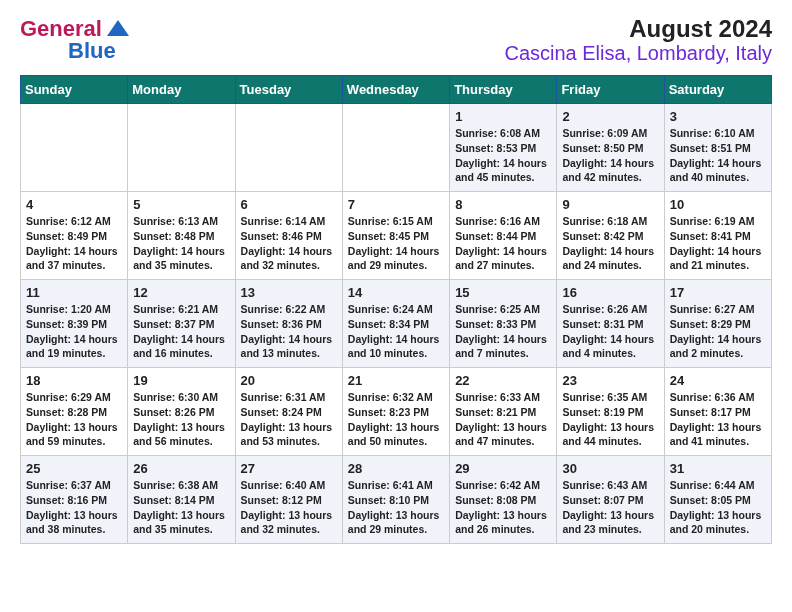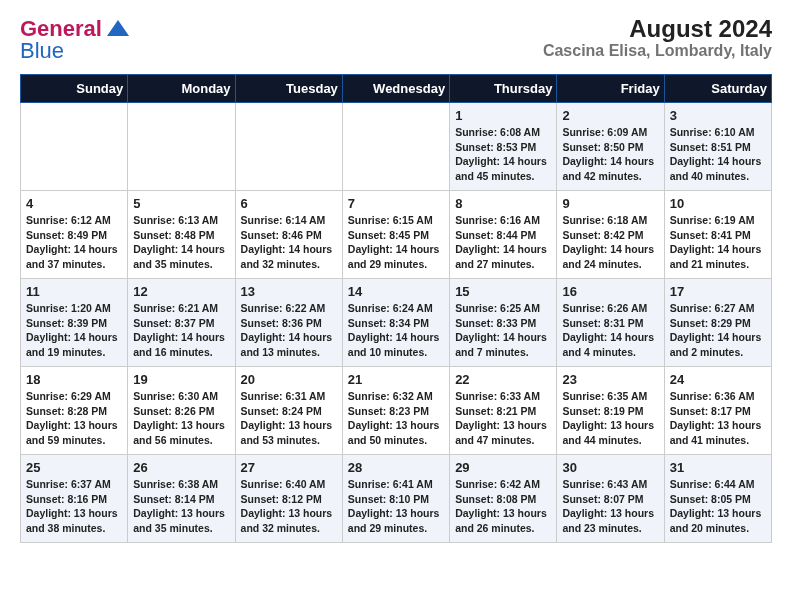--- a/index.html
+++ b/index.html
@@ -27,36 +27,36 @@
     .title-block {
       text-align: right;
     }
     .title-block h1 {
       font-size: 24px;
       font-weight: bold;
       color: #222;
       line-height: 1.1;
     }
     .title-block h2 {
-      font-size: 16px;
-      font-weight: bold;
-      color: #737373;
+      font-size: 20px;
+      font-weight: normal;
+      color: #6d28d9;
     }
     .calendar {
       width: 100%;
       border-collapse: collapse;
       table-layout: fixed;
     }
     .calendar thead tr th {
-      background-color: #0f172a;
+      background-color: #0f766e;
       color: #fff;
       font-size: 13px;
       font-weight: bold;
       padding: 6px 4px;
-      text-align: right;
+      text-align: left;
       border: 1px solid #1a55a0;
     }
     .calendar tbody tr td {
       vertical-align: top;
       border: 1px solid #ccc;
       padding: 5px 5px 5px 5px;
       font-size: 11px;
       color: #222;
       height: 88px;
       background: #fff;
@@ -90,21 +90,21 @@
 <div class="page">
   <div class="header">
     <div class="logo">
       <div>
         <div style="display:flex;align-items:center;">
           <span class="logo-general" style="font-size:22px;font-weight:bold;color:#be185d;">General</span>
           <svg width="26" height="26" viewBox="0 0 26 26" style="margin-left:3px;">
             <polygon points="13,4 24,20 2,20" fill="#2166c0"></polygon>
           </svg>
         </div>
-        <div style="font-size:22px;font-weight:normal;color:#2166c0;margin-top:-4px;">Blue</div>
+        <div style="font-size:22px;font-weight:bold;color:#2166c0;margin-top:-4px;margin-left:48px;">Blue</div>
       </div>
     </div>
     <div class="title-block">
       <h1>August 2024</h1>
       <h2>Cascina Elisa, Lombardy, Italy</h2>
     </div>
   </div>
 
   <table class="calendar">
     <thead>

